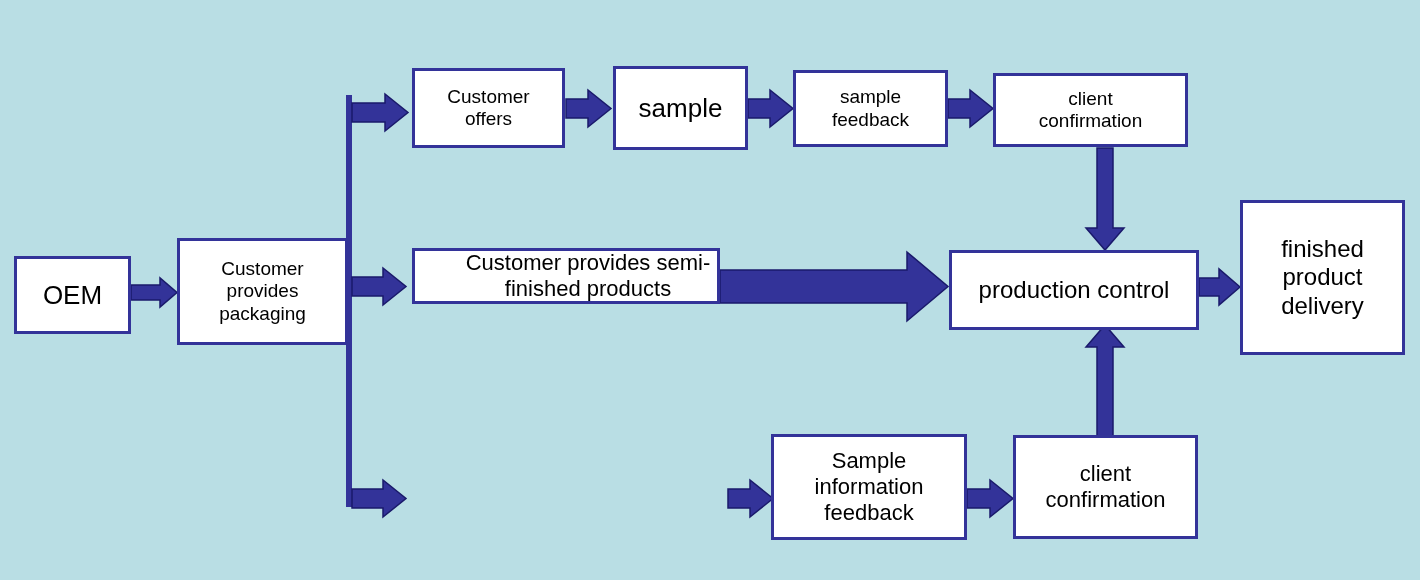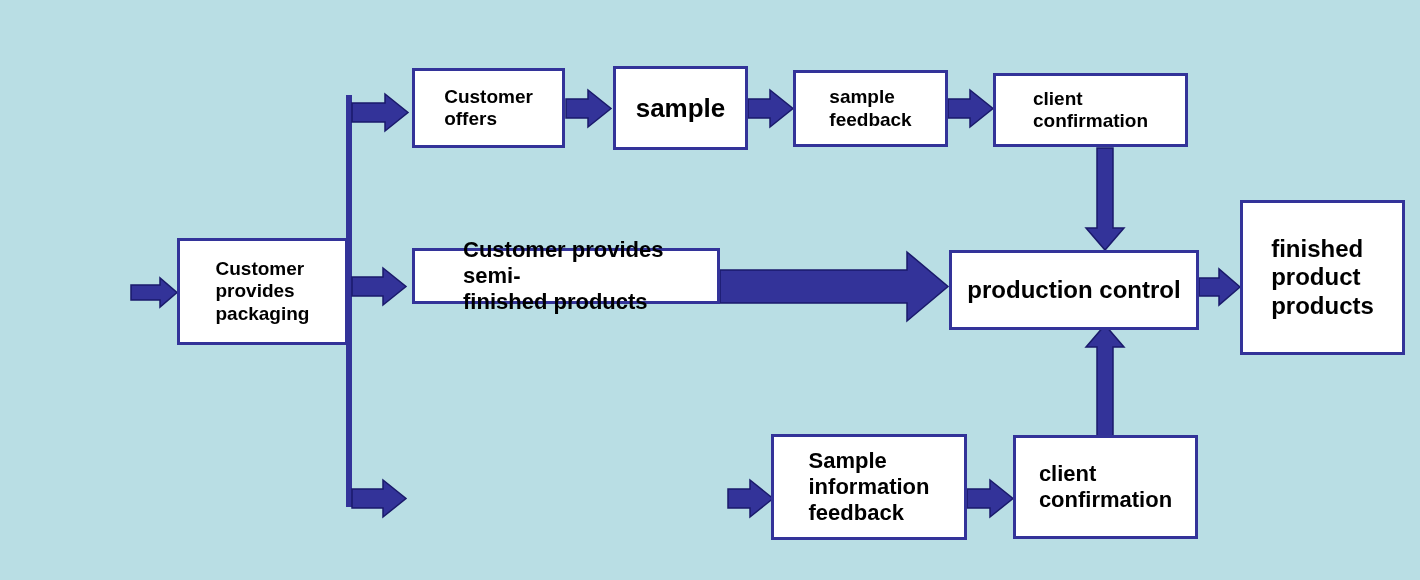--- a/index.html
+++ b/index.html
@@ -20,26 +20,25 @@
     background: #b9dee4;
   }
   .node {
     position: absolute;
     box-sizing: border-box;
     background: #ffffff;
     border: 3px solid #333399;
     display: flex;
     align-items: center;
     justify-content: center;
-    text-align: left;
+    text-align: center;
     color: #000000;
     line-height: 1.18;
     white-space: pre-line;
     padding: 2px 4px;
-    font-weight: bold;
   }
   .t19 { font-size: 19px; }
   .t22 { font-size: 22px; }
   .t24 { font-size: 24px; }
   .t26 { font-size: 26px; }
 
   svg.arrows {
     position: absolute;
     left: 0;
     top: 0;
@@ -106,20 +105,23 @@
     <g>
       <path d="M967,489 L990,489 L990,480 L1013,498.5 L990,517 L990,508 L967,508 Z" fill="#333399" stroke="#1a1a6b" stroke-width="1.5"></path>
     </g>
 
     <g>
       <path d="M1097,437 L1097,347 L1086,347 L1105,325 L1124,347 L1113,347 L1113,437 Z" fill="#333399" stroke="#1a1a6b" stroke-width="1.5"></path>
     </g>
 
   </svg>
 
+  <div class="node t26" style="left:14px; top:256px; width:117px; height:78px;">
+    <span>OEM</span>
+  </div>
 
   <div class="node t19" style="left:177px; top:238px; width:171px; height:107px;">
     <span>Customer
 provides
 packaging</span>
   </div>
 
   <div class="node t19" style="left:412px; top:68px; width:153px; height:80px;">
     <span>Customer
 offers</span>
@@ -144,21 +146,21 @@
 finished products</span>
   </div>
 
   <div class="node t24" style="left:949px; top:250px; width:250px; height:80px;">
     <span>production control</span>
   </div>
 
   <div class="node t24" style="left:1240px; top:200px; width:165px; height:155px;">
     <span>finished
 product
-products</span>
+delivery</span>
   </div>
 
 
   <div class="node t22" style="left:771px; top:434px; width:196px; height:106px;">
     <span>Sample
 information
 feedback</span>
   </div>
 
   <div class="node t22" style="left:1013px; top:435px; width:185px; height:104px;">

